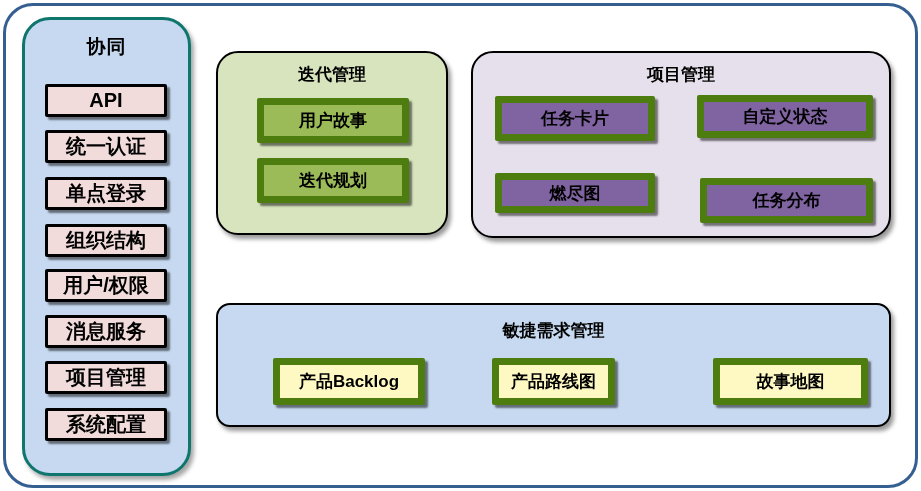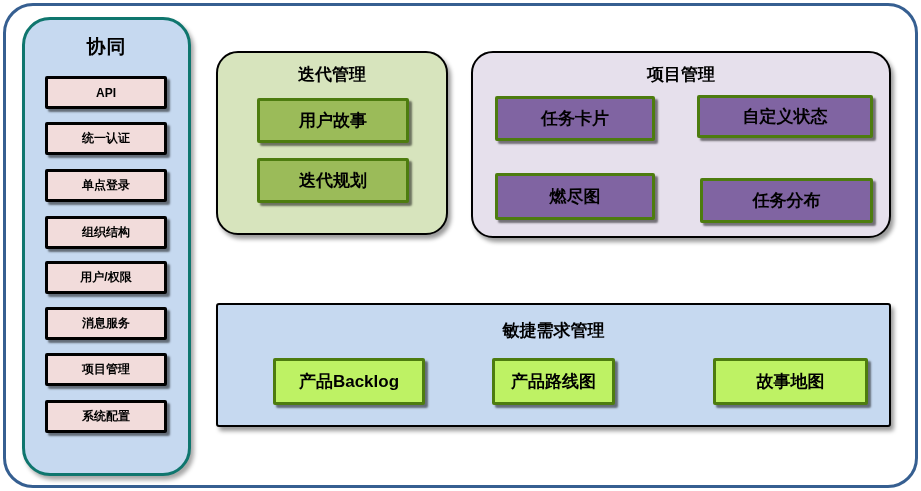--- a/index.html
+++ b/index.html
@@ -45,60 +45,61 @@
     left: 20px;
     width: 122px; height: 33px;
     background: #f2dcdb;
     border: 3px solid #000;
     border-radius: 2px;
     box-sizing: border-box;
     box-shadow: 3px 3px 2px rgba(0,0,0,0.5);
     display: flex;
     align-items: center;
     justify-content: center;
-    font-size: 12px;
+    font-size: 20px;
     font-weight: 700;
     color: #000;
     white-space: nowrap;
+    margin-top: 8px;
   }
   
   .group {
     position: absolute;
     border: 2px solid #000;
     box-sizing: border-box;
     box-shadow: 3px 4px 4px rgba(0,0,0,0.4);
   }
   .group-title {
     position: absolute;
     left: 0; right: 0;
     text-align: center;
     font-size: 17px;
     font-weight: 700;
     color: #000;
   }
   .group-green  { background: #d7e4bd; border-radius: 22px; }
   .group-purple { background: #e6e0ec; border-radius: 22px; }
-  .group-blue   { background: #c6d9f0; border-radius: 3px; }
+  .group-blue   { background: #c6d9f0; border-radius: 14px; }
   .box {
     position: absolute;
-    border: 3px solid #4d7c0f;
+    border: 7px solid #4d7c0f;
     border-radius: 2px;
     box-sizing: border-box;
     box-shadow: 3px 3px 2px rgba(0,0,0,0.5);
     display: flex;
     align-items: center;
     justify-content: center;
     font-size: 17px;
     font-weight: 700;
     color: #000;
     white-space: nowrap;
   }
   .box-green  { background: #9bbb59; }
   .box-purple { background: #8064a2; }
-  .box-blue   { background: #bef264; }
+  .box-blue   { background: #fef9c3; }
 </style>
 </head>
 <body>
 
 <div class="canvas">
   <div class="outer-frame">
 
     <div class="sidebar">
       <div class="sidebar-title">协同</div>
       <div class="pill" style="top:56px">API</div>
@@ -114,21 +115,21 @@
     <div class="group group-green" style="left:210px;top:45px;width:232px;height:184px">
       <div class="group-title" style="top:10px">迭代管理</div>
       <div class="box box-green" style="left:39px;top:45px;width:152px;height:45px">用户故事</div>
       <div class="box box-green" style="left:39px;top:105px;width:152px;height:45px">迭代规划</div>
     </div>
 
     <div class="group group-purple" style="left:465px;top:45px;width:420px;height:187px">
       <div class="group-title" style="top:10px">项目管理</div>
       <div class="box box-purple" style="left:22px;top:43px;width:160px;height:45px">任务卡片</div>
       <div class="box box-purple" style="left:224px;top:42px;width:176px;height:43px">自定义状态</div>
-      <div class="box box-purple" style="left:22px;top:120px;width:160px;height:47px">燃尽图</div>
+      <div class="box box-purple" style="left:22px;top:120px;width:160px;height:40px">燃尽图</div>
       <div class="box box-purple" style="left:227px;top:125px;width:173px;height:45px">任务分布</div>
     </div>
 
     <div class="group group-blue" style="left:210px;top:297px;width:675px;height:124px">
       <div class="group-title" style="top:14px">敏捷需求管理</div>
       <div class="box box-blue" style="left:55px;top:53px;width:152px;height:47px">产品Backlog</div>
       <div class="box box-blue" style="left:274px;top:53px;width:123px;height:47px">产品路线图</div>
       <div class="box box-blue" style="left:495px;top:53px;width:155px;height:47px">故事地图</div>
     </div>
 

